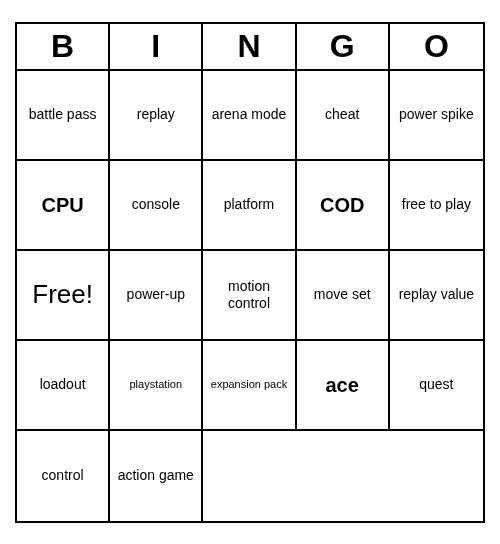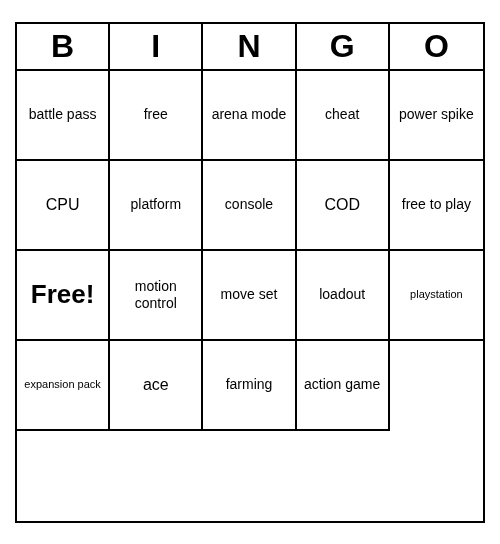--- a/index.html
+++ b/index.html
@@ -62,27 +62,27 @@
 
     .bingo-cell:nth-child(5n) {
       border-right: none;
     }
 
     .bingo-cell:nth-child(n+21) {
       border-bottom: none;
     }
 
     .bingo-cell.large-text {
-      font-size: 16px;
-      font-weight: normal;
+      font-size: 20px;
+      font-weight: bold;
     }
 
     .bingo-cell.free-cell {
       font-size: 26px;
-      font-weight: bold;
+      font-weight: normal;
     }
 
     .bingo-cell.small-text {
       font-size: 11px;
     }
   </style>
 </head>
 <body>
 
 <div class="bingo-card">
@@ -90,32 +90,35 @@
 
   <div class="bingo-header-cell">B</div>
       <div class="bingo-header-cell">I</div>
       <div class="bingo-header-cell">N</div>
       <div class="bingo-header-cell">G</div>
       <div class="bingo-header-cell">O</div>
     </div>
   <div class="bingo-grid">
 
   <div class="bingo-cell">battle pass</div>
-      <div class="bingo-cell">free</div>
+      <div class="bingo-cell">replay</div>
       <div class="bingo-cell">arena mode</div>
       <div class="bingo-cell">cheat</div>
       <div class="bingo-cell">power spike</div>
       <div class="bingo-cell large-text">CPU</div>
+      <div class="bingo-cell">console</div>
       <div class="bingo-cell">platform</div>
-      <div class="bingo-cell">console</div>
       <div class="bingo-cell large-text">COD</div>
       <div class="bingo-cell">free to play</div>
       <div class="bingo-cell free-cell">Free!</div>
+      <div class="bingo-cell">power-up</div>
       <div class="bingo-cell">motion control</div>
       <div class="bingo-cell">move set</div>
+      <div class="bingo-cell">replay value</div>
       <div class="bingo-cell">loadout</div>
       <div class="bingo-cell small-text">playstation</div>
       <div class="bingo-cell small-text">expansion pack</div>
       <div class="bingo-cell large-text">ace</div>
-      <div class="bingo-cell">farming</div>
+      <div class="bingo-cell">quest</div>
+      <div class="bingo-cell">control</div>
       <div class="bingo-cell">action game</div>
     </div>
 </div>
 
 </body></html>

